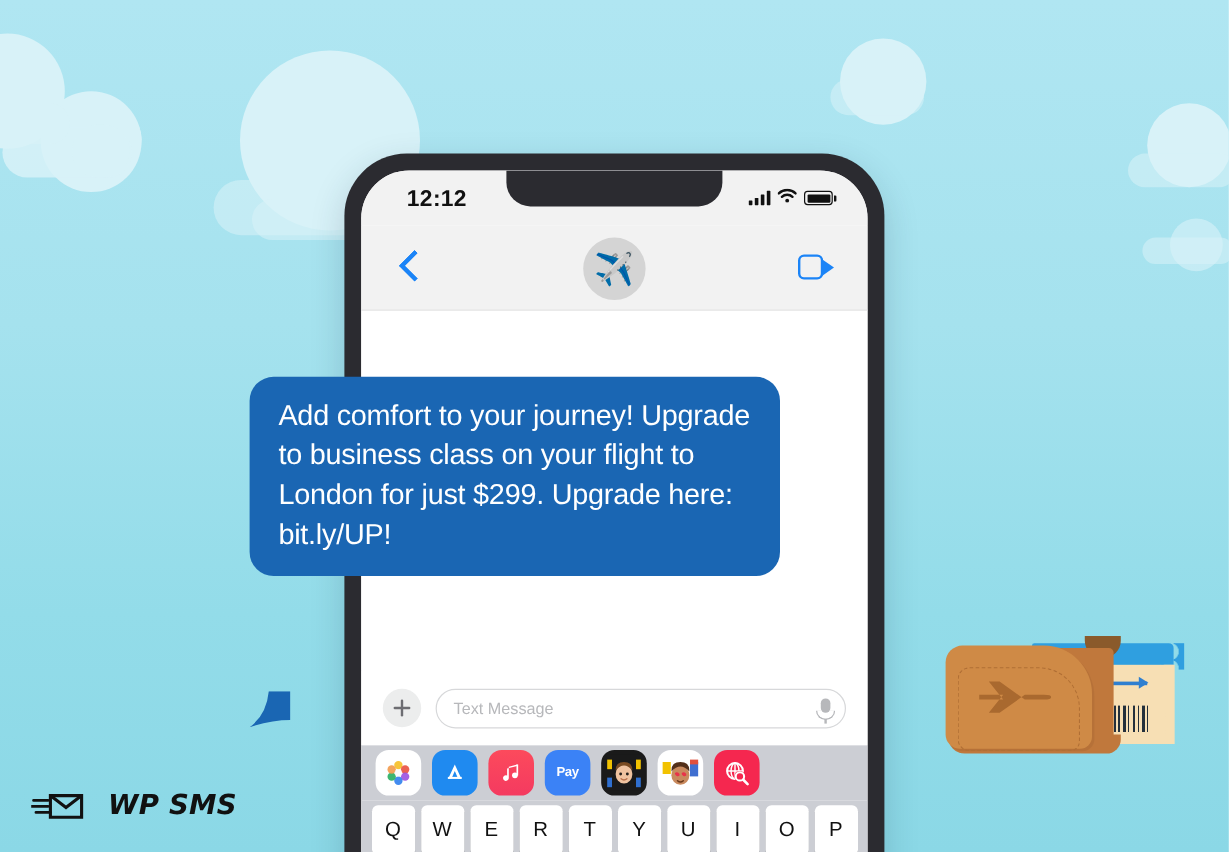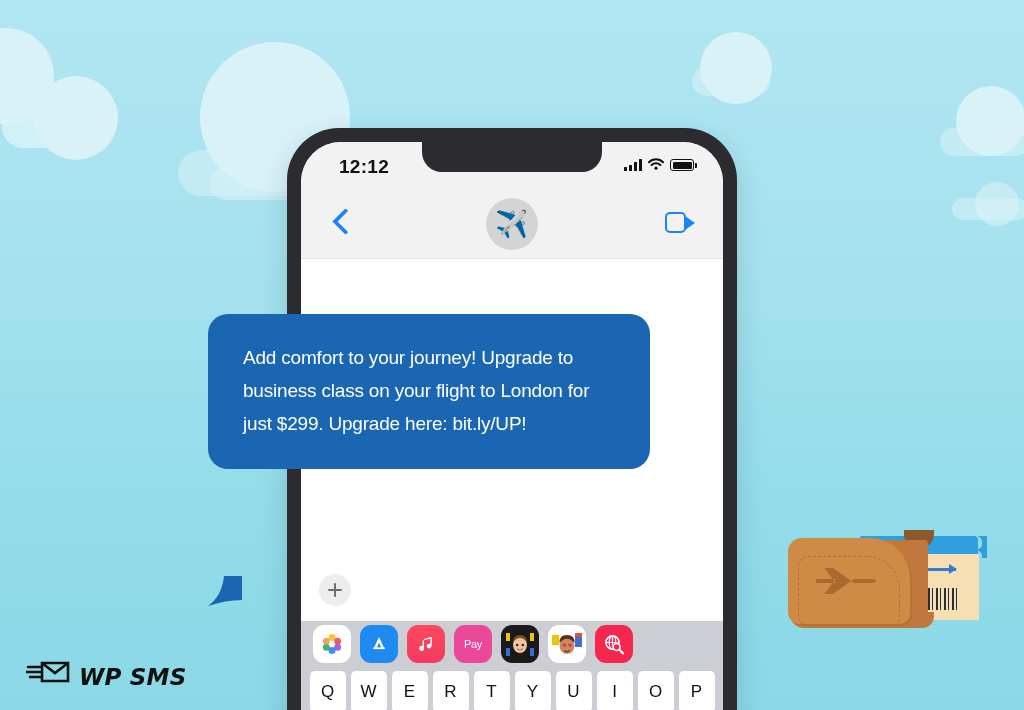--- a/index.html
+++ b/index.html
@@ -36,21 +36,21 @@
   .tk-barcode{position:absolute;left:118px;top:60px;width:54px;height:22px;
     background:repeating-linear-gradient(90deg,#24303c 0 2px,transparent 2px 4px,#24303c 4px 5px,transparent 5px 8px);}
   .wl-back{position:absolute;left:6px;top:12px;width:136px;height:84px;background:#c0783c;border-radius:10px 4px 8px 10px;}
   .wl-flap{position:absolute;left:2px;top:10px;width:122px;height:86px;background:#cf8a46;
     border-radius:14px 40px 10px 12px;box-shadow:2px 2px 0 rgba(0,0,0,.05);}
   .wl-stitch{position:absolute;left:10px;top:18px;width:100px;height:68px;border:1.5px dashed #b06f35;border-radius:10px 34px 8px 10px;}
   .wl-plane{position:absolute;left:28px;top:36px;font-size:30px;color:#a9692f;line-height:1;transform:rotate(0deg);}
   .wl-base{position:absolute;left:4px;top:84px;width:144px;height:16px;background:#c0783c;border-radius:0 0 12px 14px;}
 
   
-  .logo{position:absolute;left:26px;top:658px;display:flex;align-items:flex-end;gap:9px;}
+  .logo{position:absolute;left:26px;top:658px;display:flex;align-items:flex-start;gap:20px;}
   .logo-text{font-size:23px;font-weight:700;font-style:italic;color:#111;letter-spacing:.2px;
              font-family:"DejaVu Sans",sans-serif;}
 
   
   .phone{position:absolute;left:287px;top:128px;width:450px;height:600px;
     background:#2b2b30;border-radius:52px 52px 0 0;box-shadow:0 10px 28px rgba(20,50,70,.18);}
   .screen{position:absolute;left:14px;top:14px;width:422px;height:586px;background:#ffffff;
     border-radius:40px 40px 0 0;overflow:hidden;}
   .notch{position:absolute;left:50%;top:0;transform:translateX(-50%);width:180px;height:30px;
     background:#2b2b30;border-radius:0 0 20px 20px;z-index:6;}
@@ -78,22 +78,22 @@
   .nav-video .vbox{position:absolute;left:0;top:0;width:21px;height:21px;border:2.4px solid #1b84f7;border-radius:5px;box-sizing:border-box;}
   .nav-video .vtri{position:absolute;right:0;top:3.5px;border-left:10px solid #1b84f7;
     border-top:7px solid transparent;border-bottom:7px solid transparent;}
 
   
   .convo{position:relative;height:300px;background:#fff;}
 
   
   .bubble{position:absolute;left:-79px;top:186px;width:442px;background:#1a66b3;
     border-radius:20px;padding:16px 22px 18px 24px;box-sizing:border-box;z-index:7;}
-  .bubble-text{color:#fff;font-size:19px;line-height:33px;font-weight:500;letter-spacing:-.2px;
-    font-family:"Liberation Sans",sans-serif;margin:11px;}
+  .bubble-text{color:#fff;font-size:24px;line-height:33px;font-weight:500;letter-spacing:-.2px;
+    font-family:"Liberation Sans",sans-serif;margin:0;}
   .bubble-tail{position:absolute;left:-79px;top:448px;width:34px;height:30px;z-index:6;}
 
   
   .inputbar{position:relative;height:62px;background:#fff;display:flex;align-items:center;padding:0 18px;box-sizing:border-box;}
   .plus{width:32px;height:32px;border-radius:50%;background:#eceded;position:relative;flex:0 0 auto;cursor:pointer;}
   .plus:before,.plus:after{content:"";position:absolute;background:#6d6d72;border-radius:1px;}
   .plus:before{left:9px;top:15px;width:14px;height:2px;}
   .plus:after{left:15px;top:9px;width:2px;height:14px;}
   .field{flex:1 1 auto;margin-left:12px;height:33px;border:1.4px solid #d7d8da;border-radius:17px;
     display:flex;align-items:center;padding:0 14px;box-sizing:border-box;position:relative;cursor:text;}
@@ -103,21 +103,21 @@
     border:1.5px solid #b7b8bb;border-top:none;border-radius:0 0 9px 9px;box-sizing:border-box;}
   .mic:before{content:"";position:absolute;left:3px;top:17px;width:2px;height:4px;background:#b7b8bb;}
 
   
   .appbar{height:46px;background:#ccced4;display:flex;align-items:center;gap:9px;padding:0 12px;box-sizing:border-box;}
   .appicon{width:38px;height:38px;border-radius:11px;display:flex;align-items:center;justify-content:center;
     font-size:19px;flex:0 0 auto;cursor:pointer;overflow:hidden;position:relative;}
   .ic-photos{background:#fff;}
   .ic-appstore{background:#1f8af0;color:#fff;font-size:22px;font-weight:700;}
   .ic-music{background:linear-gradient(180deg,#fc4a5c,#f43a60);color:#fff;font-size:20px;}
-  .ic-pay{background:#ec4899;color:#fff;font-size:11px;font-weight:400;letter-spacing:-.3px;}
+  .ic-pay{background:#3b82f6;color:#fff;font-size:11px;font-weight:700;letter-spacing:-.3px;}
   .ic-memoji{background:#1a1a1a;}
   .ic-stickers{background:#fff;}
   .ic-images{background:#f5274f;color:#fff;font-size:19px;}
 
   
   .keyboard{height:62px;background:#ccced4;padding:4px 5px 0;box-sizing:border-box;
     display:flex;gap:5px;justify-content:center;}
   .key{flex:1 1 0;max-width:36px;height:42px;background:#fff;border-radius:5px;
     display:flex;align-items:center;justify-content:center;font-size:17px;color:#111;
     box-shadow:0 1px 0 rgba(0,0,0,.28);cursor:pointer;}
@@ -235,20 +235,24 @@
       <div class="nav-video">
         <span class="vbox"></span>
         <span class="vtri"></span>
       </div>
     </div>
 
     <div class="convo"></div>
 
     <div class="inputbar">
       <div class="plus"></div>
+      <div class="field">
+        <span class="field-ph">Text Message</span>
+        <span class="mic"></span>
+      </div>
     </div>
 
     <div class="appbar">
       <div class="appicon ic-photos">
         <svg width="22" height="22" viewBox="0 0 22 22" aria-hidden="true">
           <circle cx="11" cy="4.6" r="3.5" fill="#f4cráz" style="fill:#f7c53a"></circle>
           <circle cx="16.6" cy="8.2" r="3.5" fill="#e9503f" opacity=".9"></circle>
           <circle cx="16.6" cy="14.2" r="3.5" fill="#9b51e0" opacity=".9"></circle>
           <circle cx="11" cy="17.6" r="3.5" fill="#2f80ed" opacity=".9"></circle>
           <circle cx="5.4" cy="14.2" r="3.5" fill="#27ae60" opacity=".9"></circle>

